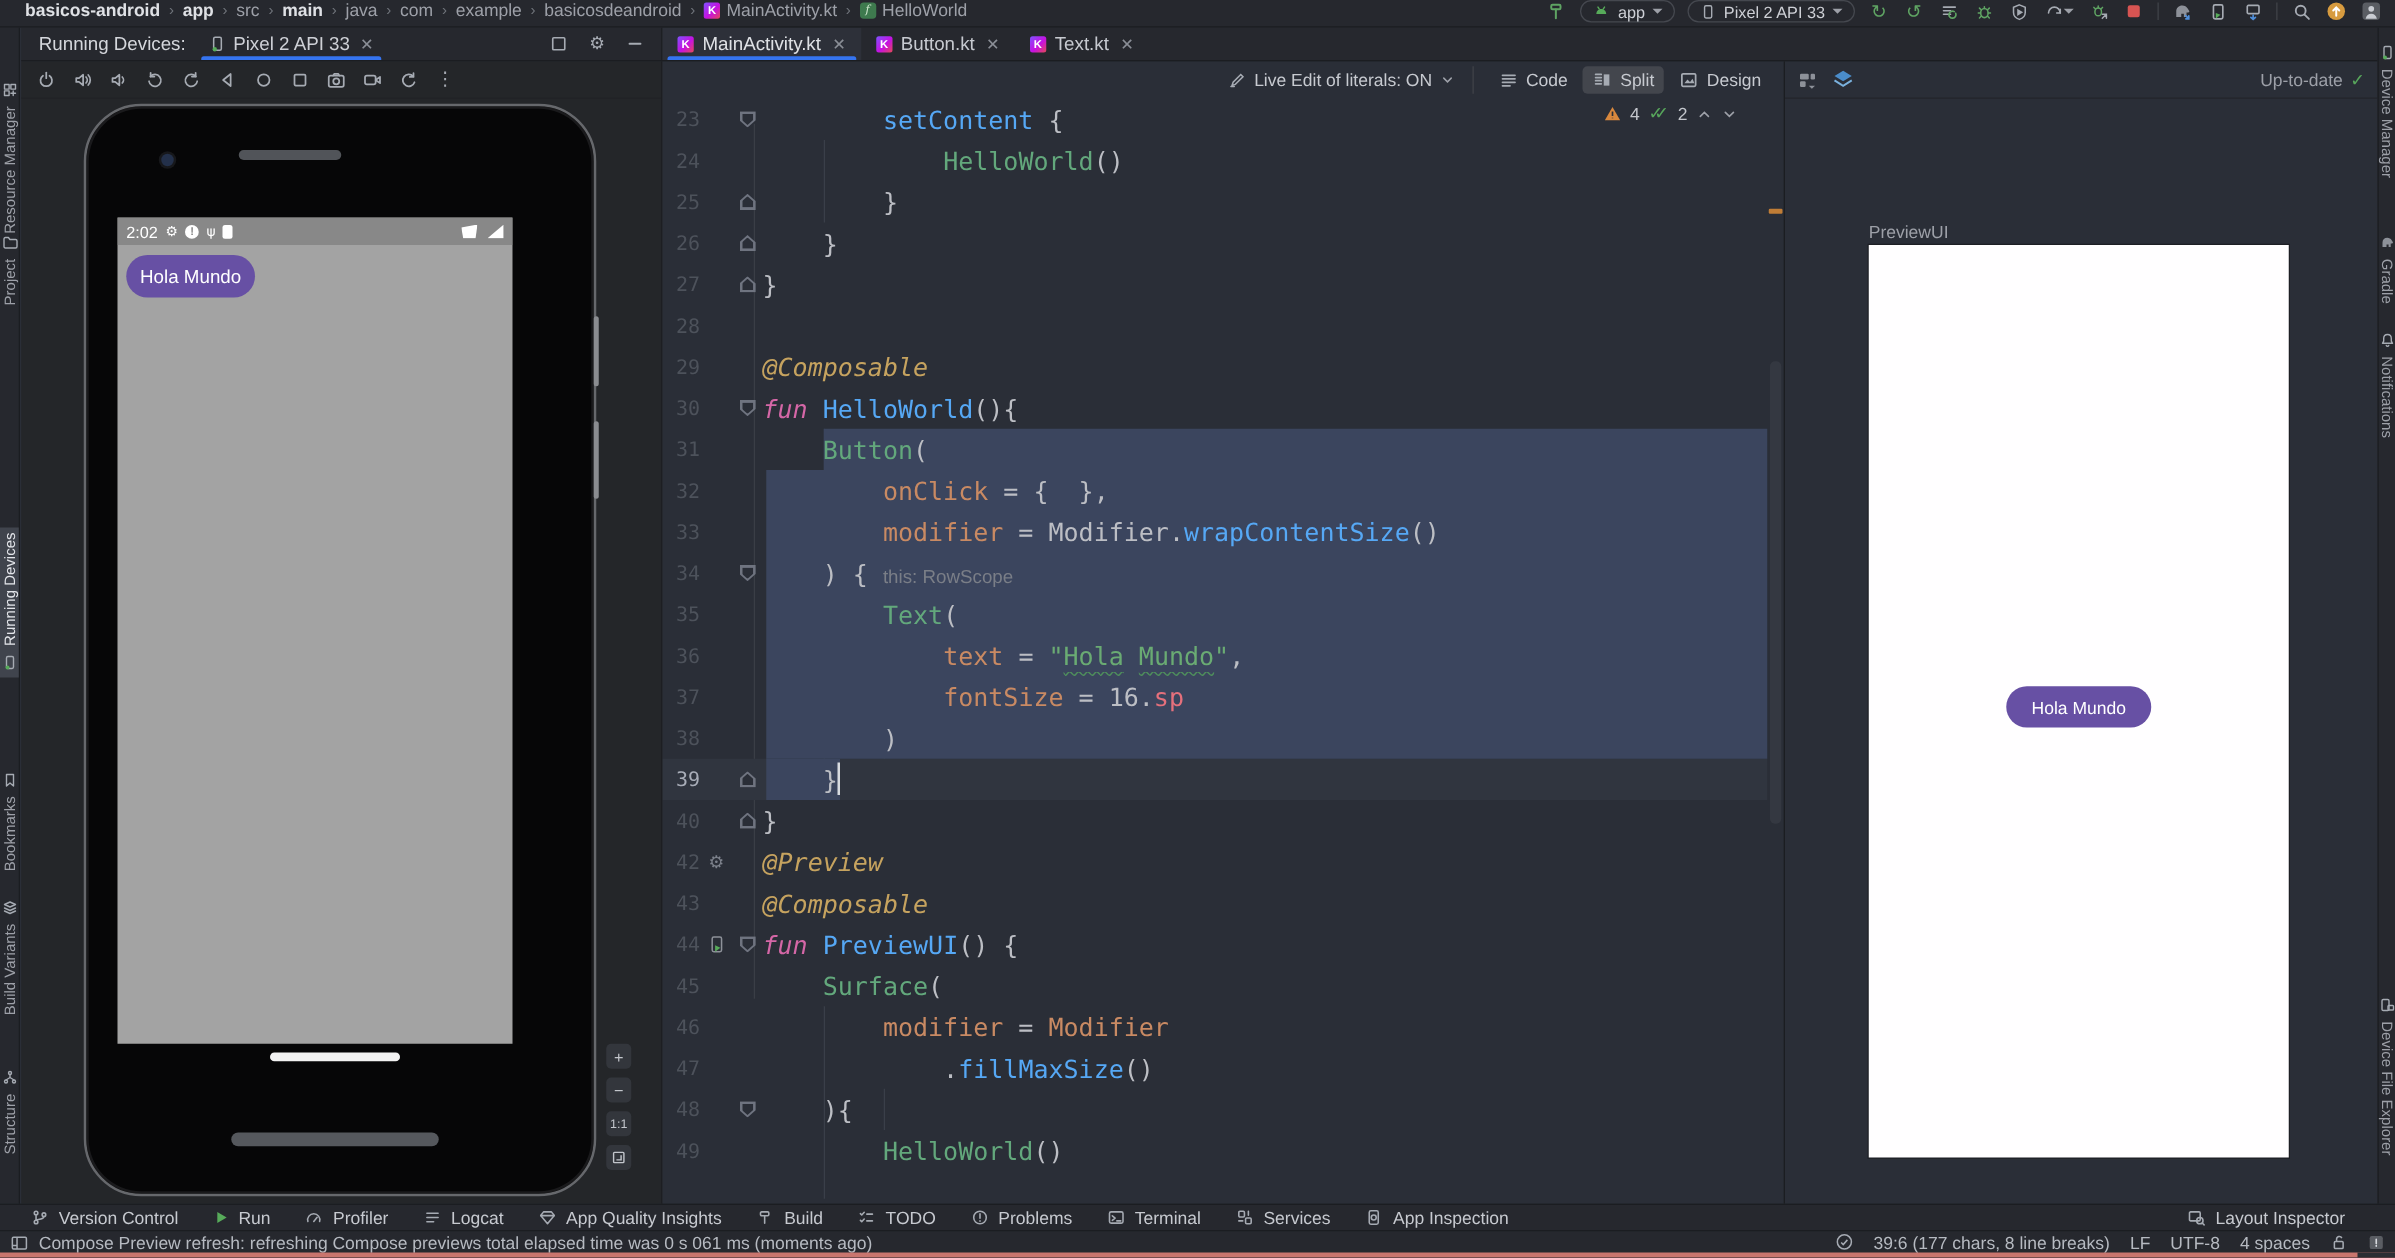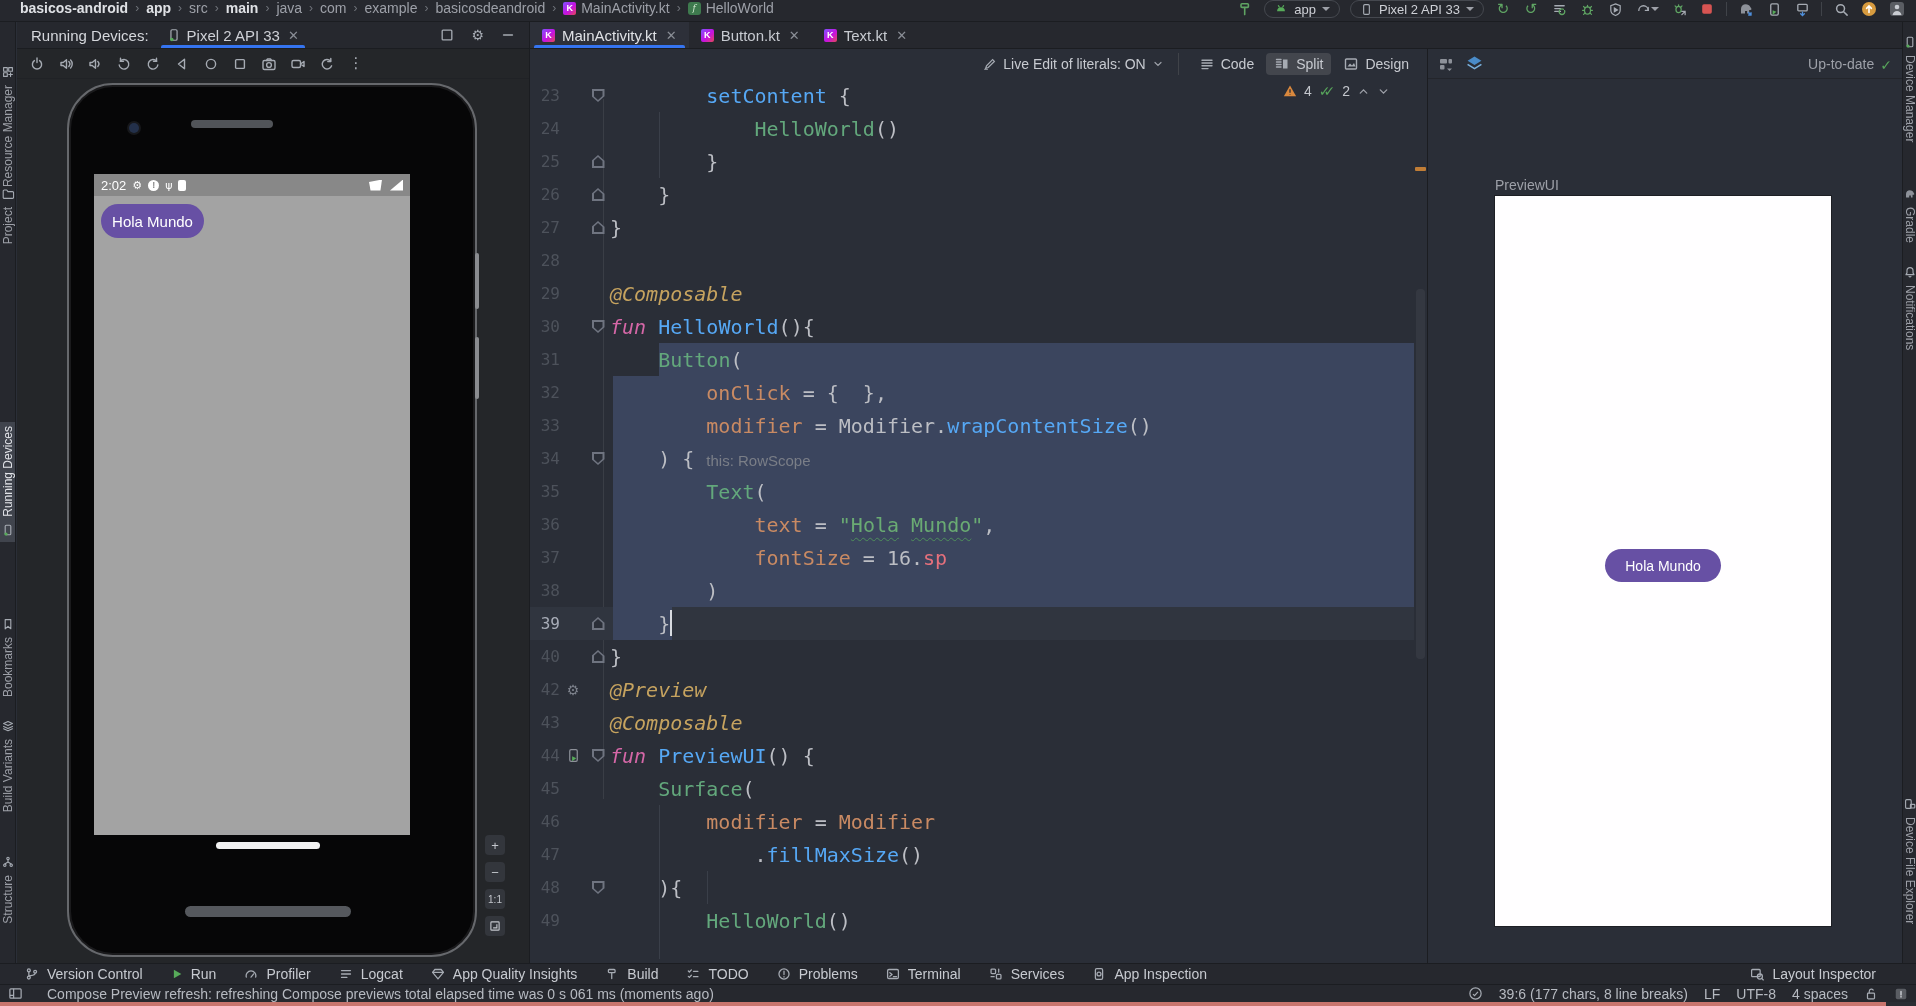--- a/index.html
+++ b/index.html
@@ -144,21 +144,21 @@
   
   .btoolbar{position:absolute;left:0;right:0;bottom:22px;height:21px;background:var(--bar-bg);
     border-top:1px solid var(--line);display:flex;align-items:center;padding:0 24px;z-index:30}
   .btoolbar .bitem{display:flex;align-items:center;gap:7px;font-size:14px;color:#c7cad0;margin-right:27px;cursor:pointer}
   .btoolbar .bitem .ic{transform:scale(.9)}
   .btoolbar .right{margin-left:auto;margin-right:16px}
 
   
   .statusbar{position:absolute;left:0;right:0;bottom:4px;height:18px;background:var(--bar-bg);
     border-top:1px solid var(--line);display:flex;align-items:center;font-size:14px;color:#b6bac1;z-index:30}
-  .statusbar .msg{display:flex;align-items:flex-start;gap:24px;margin-left:8px}
+  .statusbar .msg{display:flex;align-items:flex-end;gap:8px;margin-left:8px}
   .statusbar .rgt{margin-left:auto;display:flex;align-items:center;gap:16px;margin-right:8px}
   .taskbar{position:absolute;left:0;right:0;bottom:0;height:4px;background:#c9756e;z-index:31}
   .taskbar .blk{position:absolute;right:0;width:30px;height:4px;background:#2a2d33}
 </style>
 </head>
 <body>
 
 <div class="app">
 
   <div class="topbar">

